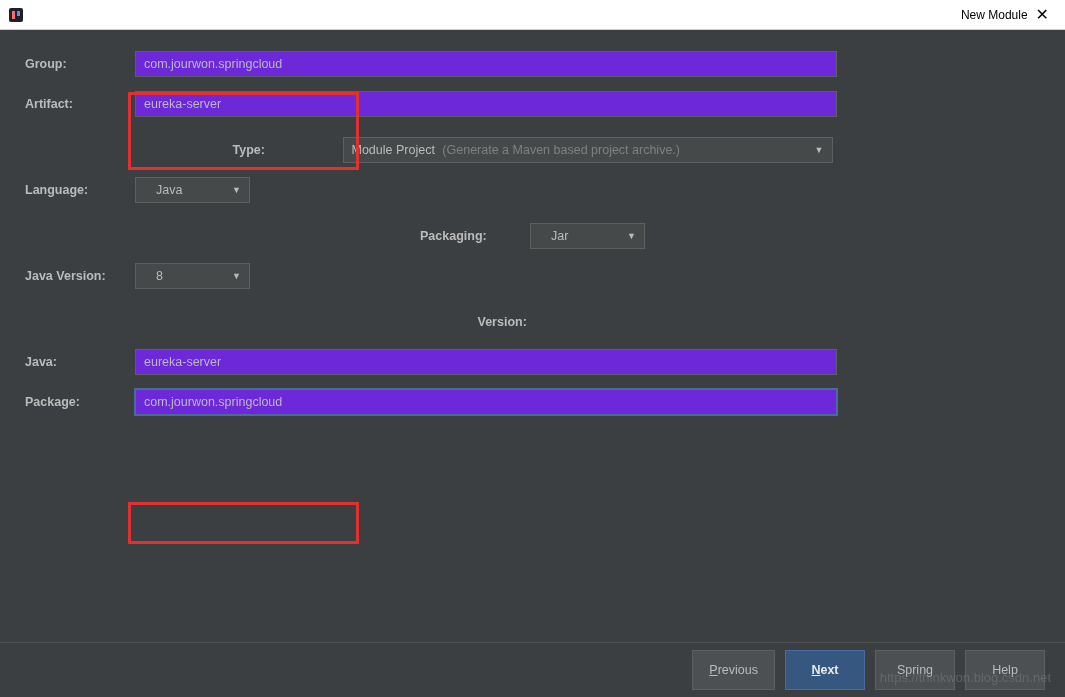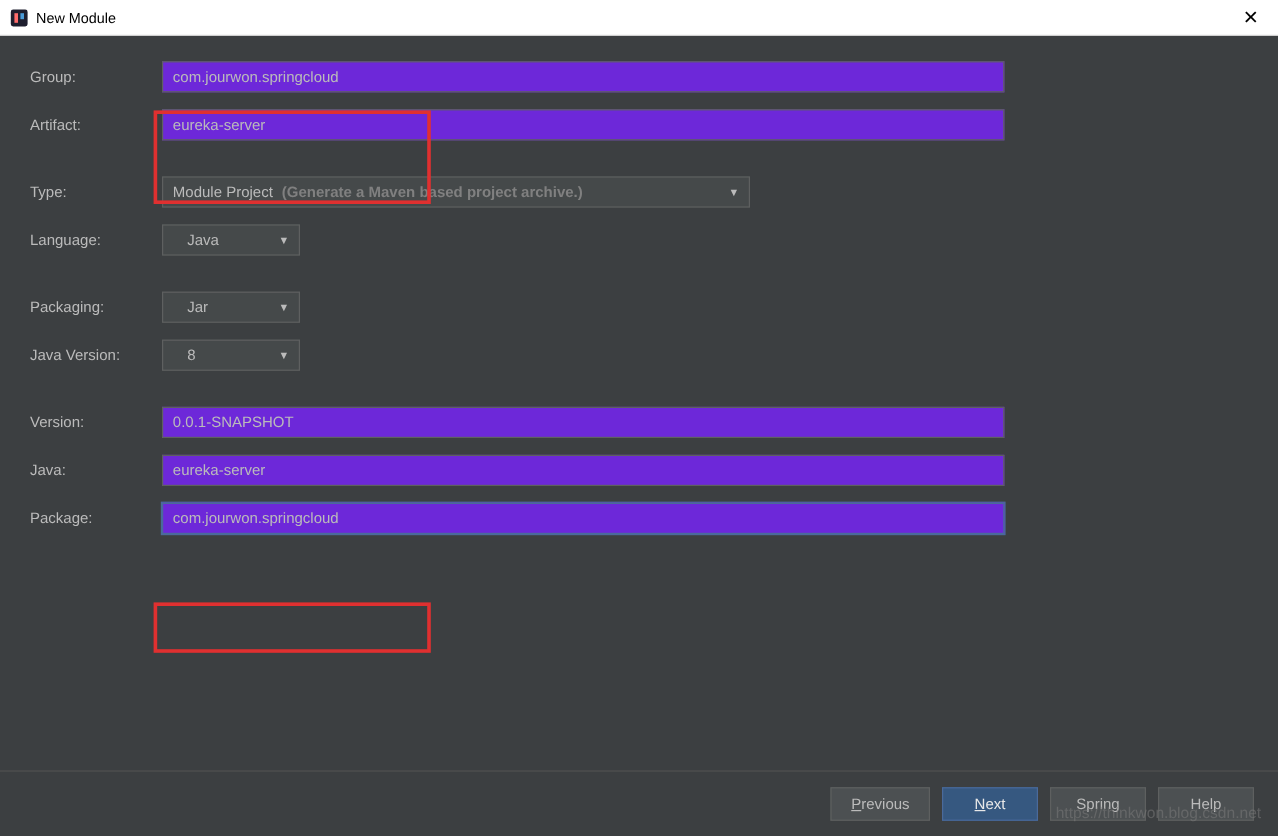--- a/index.html
+++ b/index.html
@@ -18,20 +18,21 @@
     }
     .titlebar {
       background: #ffffff;
       height: 30px;
       display: flex;
       align-items: center;
       padding: 0 8px;
       color: #000000;
       font-size: 12px;
       border-bottom: 1px solid #d0d0d0;
+      text-align: right;
     }
     .titlebar-icon {
       width: 16px;
       height: 16px;
       margin-right: 6px;
       display: inline-flex;
       align-items: center;
       justify-content: center;
     }
     .titlebar-title {
@@ -53,27 +54,29 @@
       font-weight: bold;
       margin-bottom: 20px;
     }
     .form-row {
       display: flex;
       align-items: center;
       margin-bottom: 12px;
       height: 28px;
     }
     .form-row.spacer-before {
-      margin-top: 28px;
+      margin-top: 18px;
+      justify-content: center;
     }
     .form-label {
       width: 110px;
       color: #bbbbbb;
       font-size: 12.5px;
       flex-shrink: 0;
+      font-weight: bold;
     }
     .text-input {
       flex: 1;
       max-width: 702px;
       height: 26px;
       background: #6d28d9;
       border: 1px solid #5e6060;
       color: #bbbbbb;
       padding: 0 8px;
       font-size: 12.5px;
@@ -99,21 +102,20 @@
     .combo-wide {
       width: 490px;
     }
     .combo-narrow {
       width: 115px;
       padding-left: 20px;
     }
     .combo-hint {
       color: #808080;
       margin-left: 4px;
-      font-weight: bold;
     }
     .combo-arrow {
       margin-left: 10px;
       font-size: 9px;
       color: #bbbbbb;
     }
     .highlight-red {
       position: absolute;
       border: 3px solid #e03030;
       pointer-events: none;
@@ -126,37 +128,37 @@
       height: 55px;
       background: #3c3f41;
       border-top: 1px solid #515151;
       display: flex;
       align-items: center;
       justify-content: flex-end;
       padding: 0 20px;
       gap: 10px;
     }
     .btn {
-      height: 28px;
+      height: 40px;
       min-width: 80px;
       padding: 0 16px;
       background: #4c5052;
       border: 1px solid #5e6060;
       color: #bbbbbb;
       font-size: 12.5px;
       cursor: pointer;
       display: inline-flex;
       align-items: center;
       justify-content: center;
     }
     .btn-primary {
       background: #365880;
       border-color: #4a6a9b;
       color: #e8e8e8;
-      font-weight: normal;
+      font-weight: bold;
     }
     .mnemonic {
       text-decoration: underline;
     }
     .watermark {
       position: absolute;
       bottom: 12px;
       right: 14px;
       color: #7a7a7a;
       font-size: 13px;
@@ -221,21 +223,20 @@
   <div class="form-row">
     <div class="form-label">Java Version:</div>
     <div class="combo combo-narrow">
       <span>8</span>
       <span class="combo-arrow">▼</span>
     </div>
   </div>
 
   <div class="form-row spacer-before">
     <div class="form-label">Version:</div>
-    <input class="text-input" type="text" value="0.0.1-SNAPSHOT" style="">
   </div>
 
   <div class="form-row">
     <div class="form-label">Java:</div>
     <input class="text-input" type="text" value="eureka-server" style="">
   </div>
 
 
   <div class="form-row">
     <div class="form-label">Package:</div>

